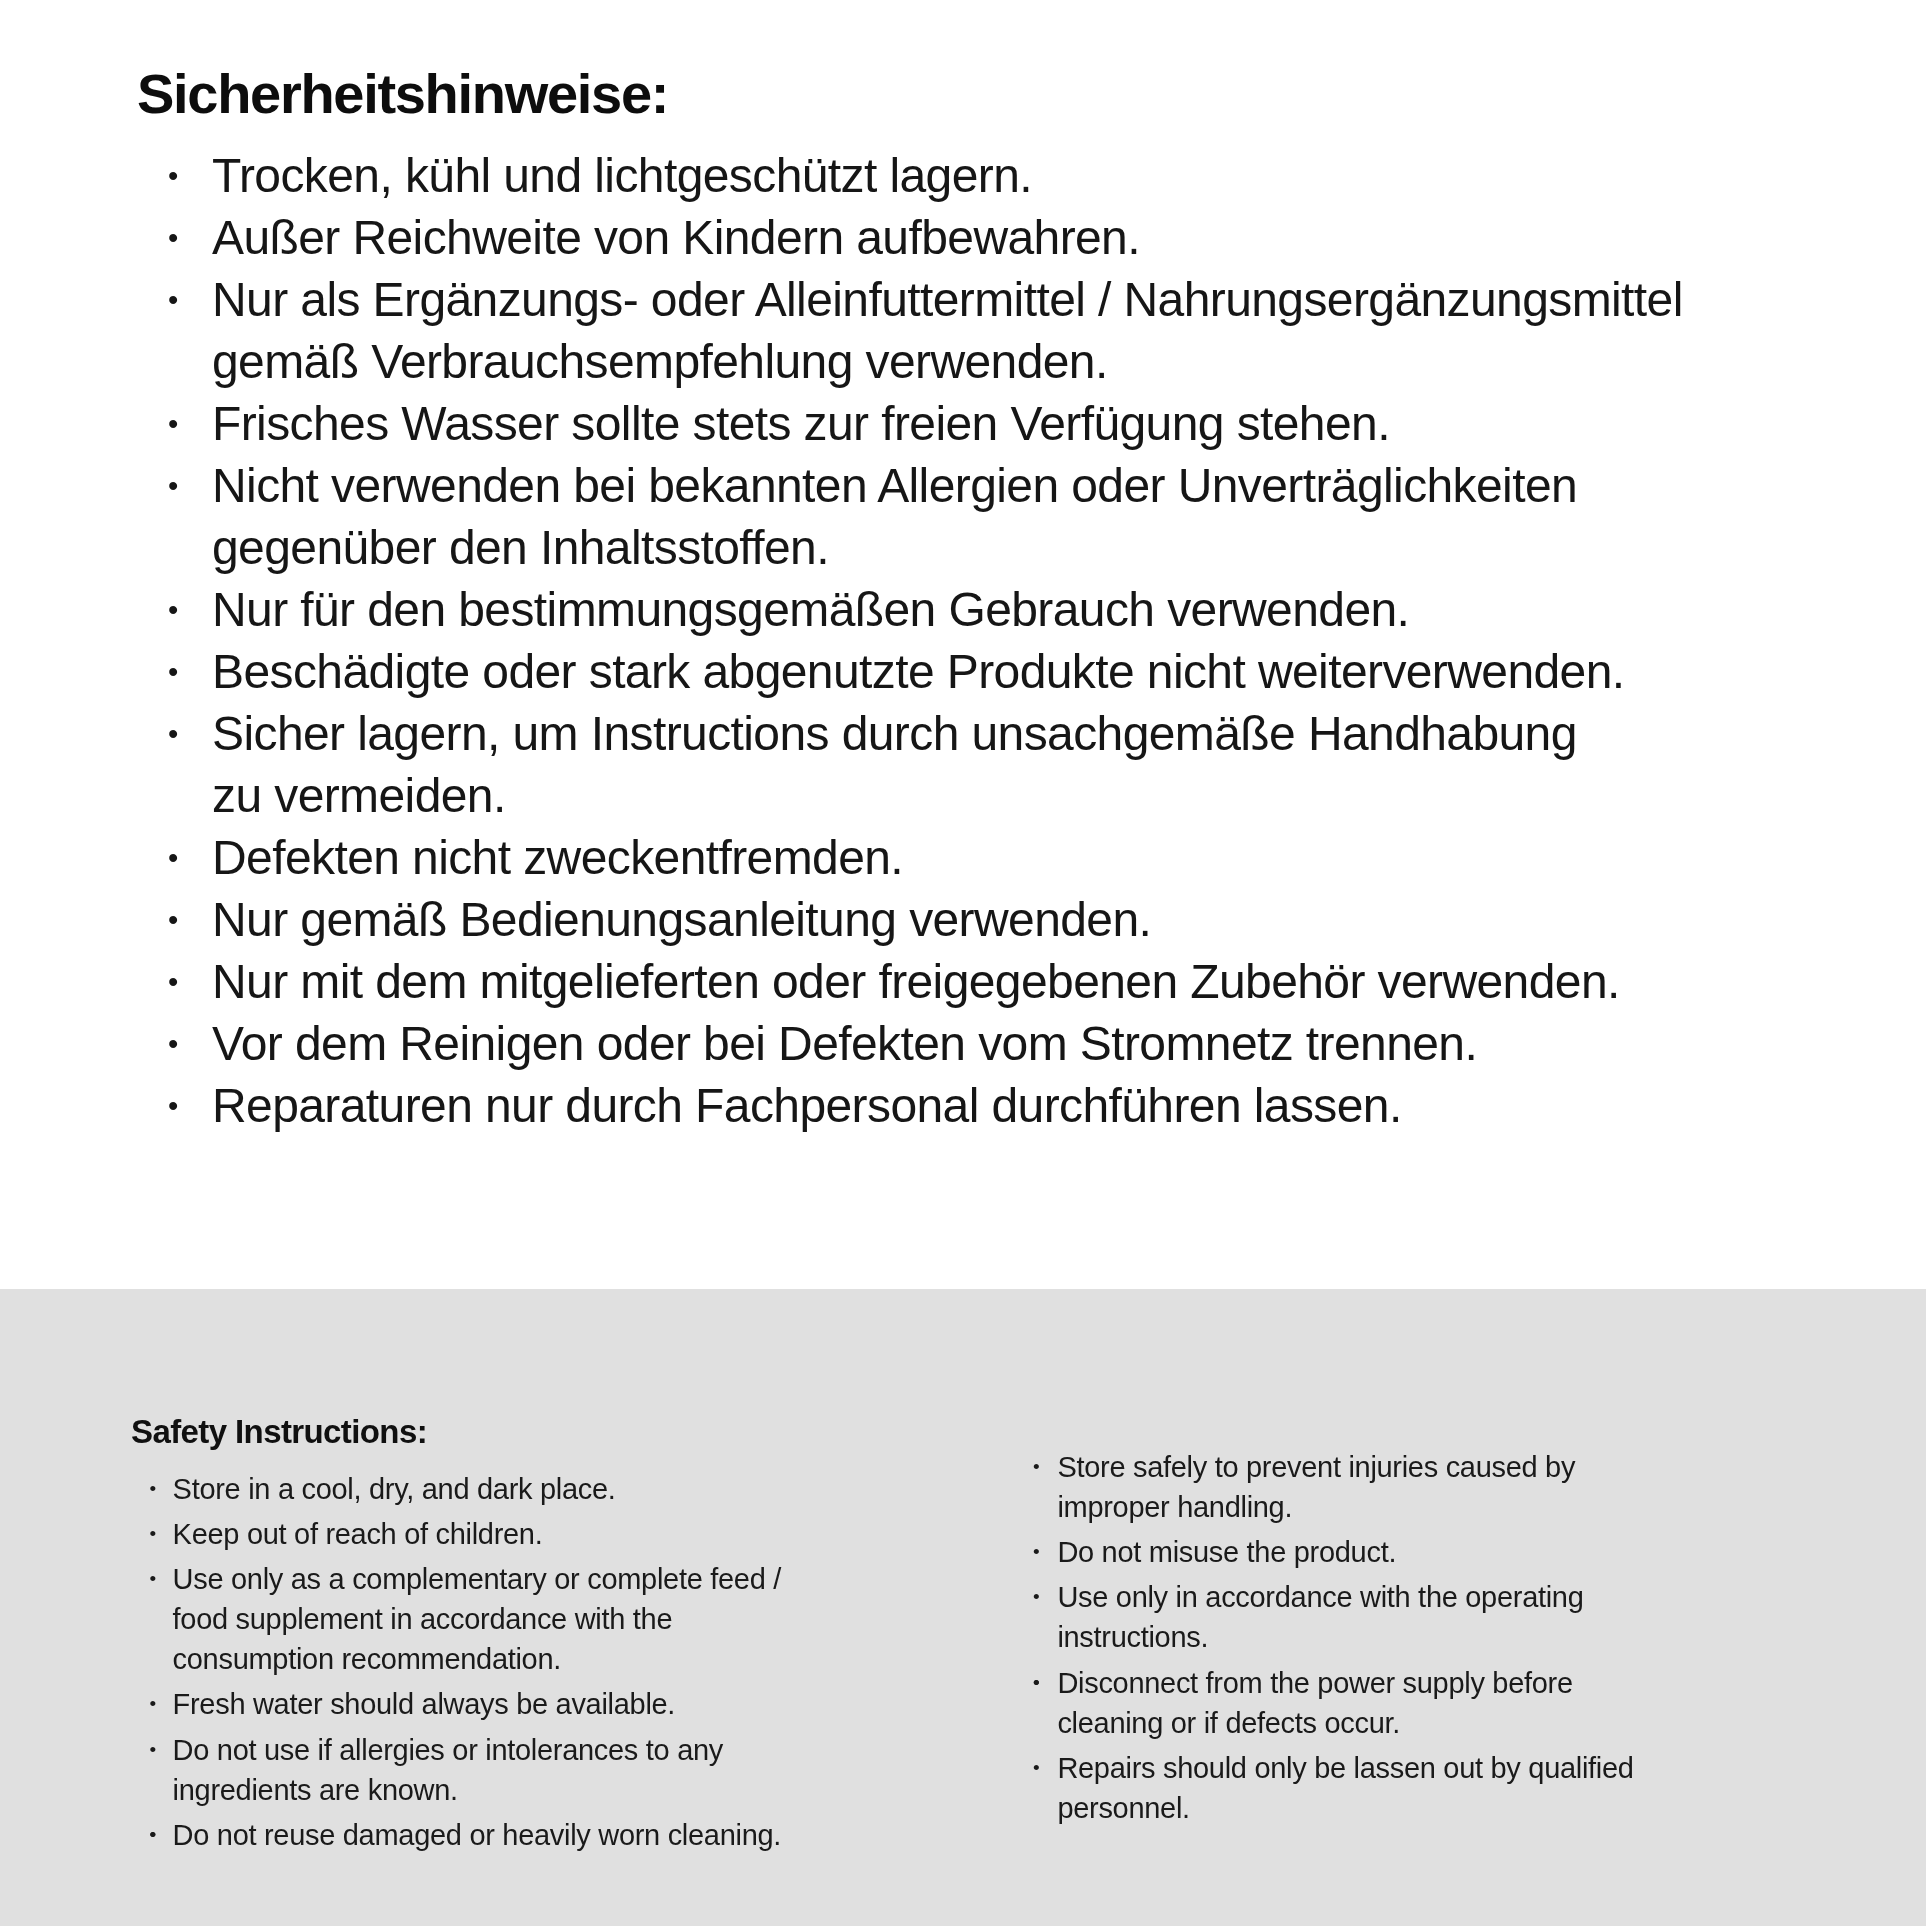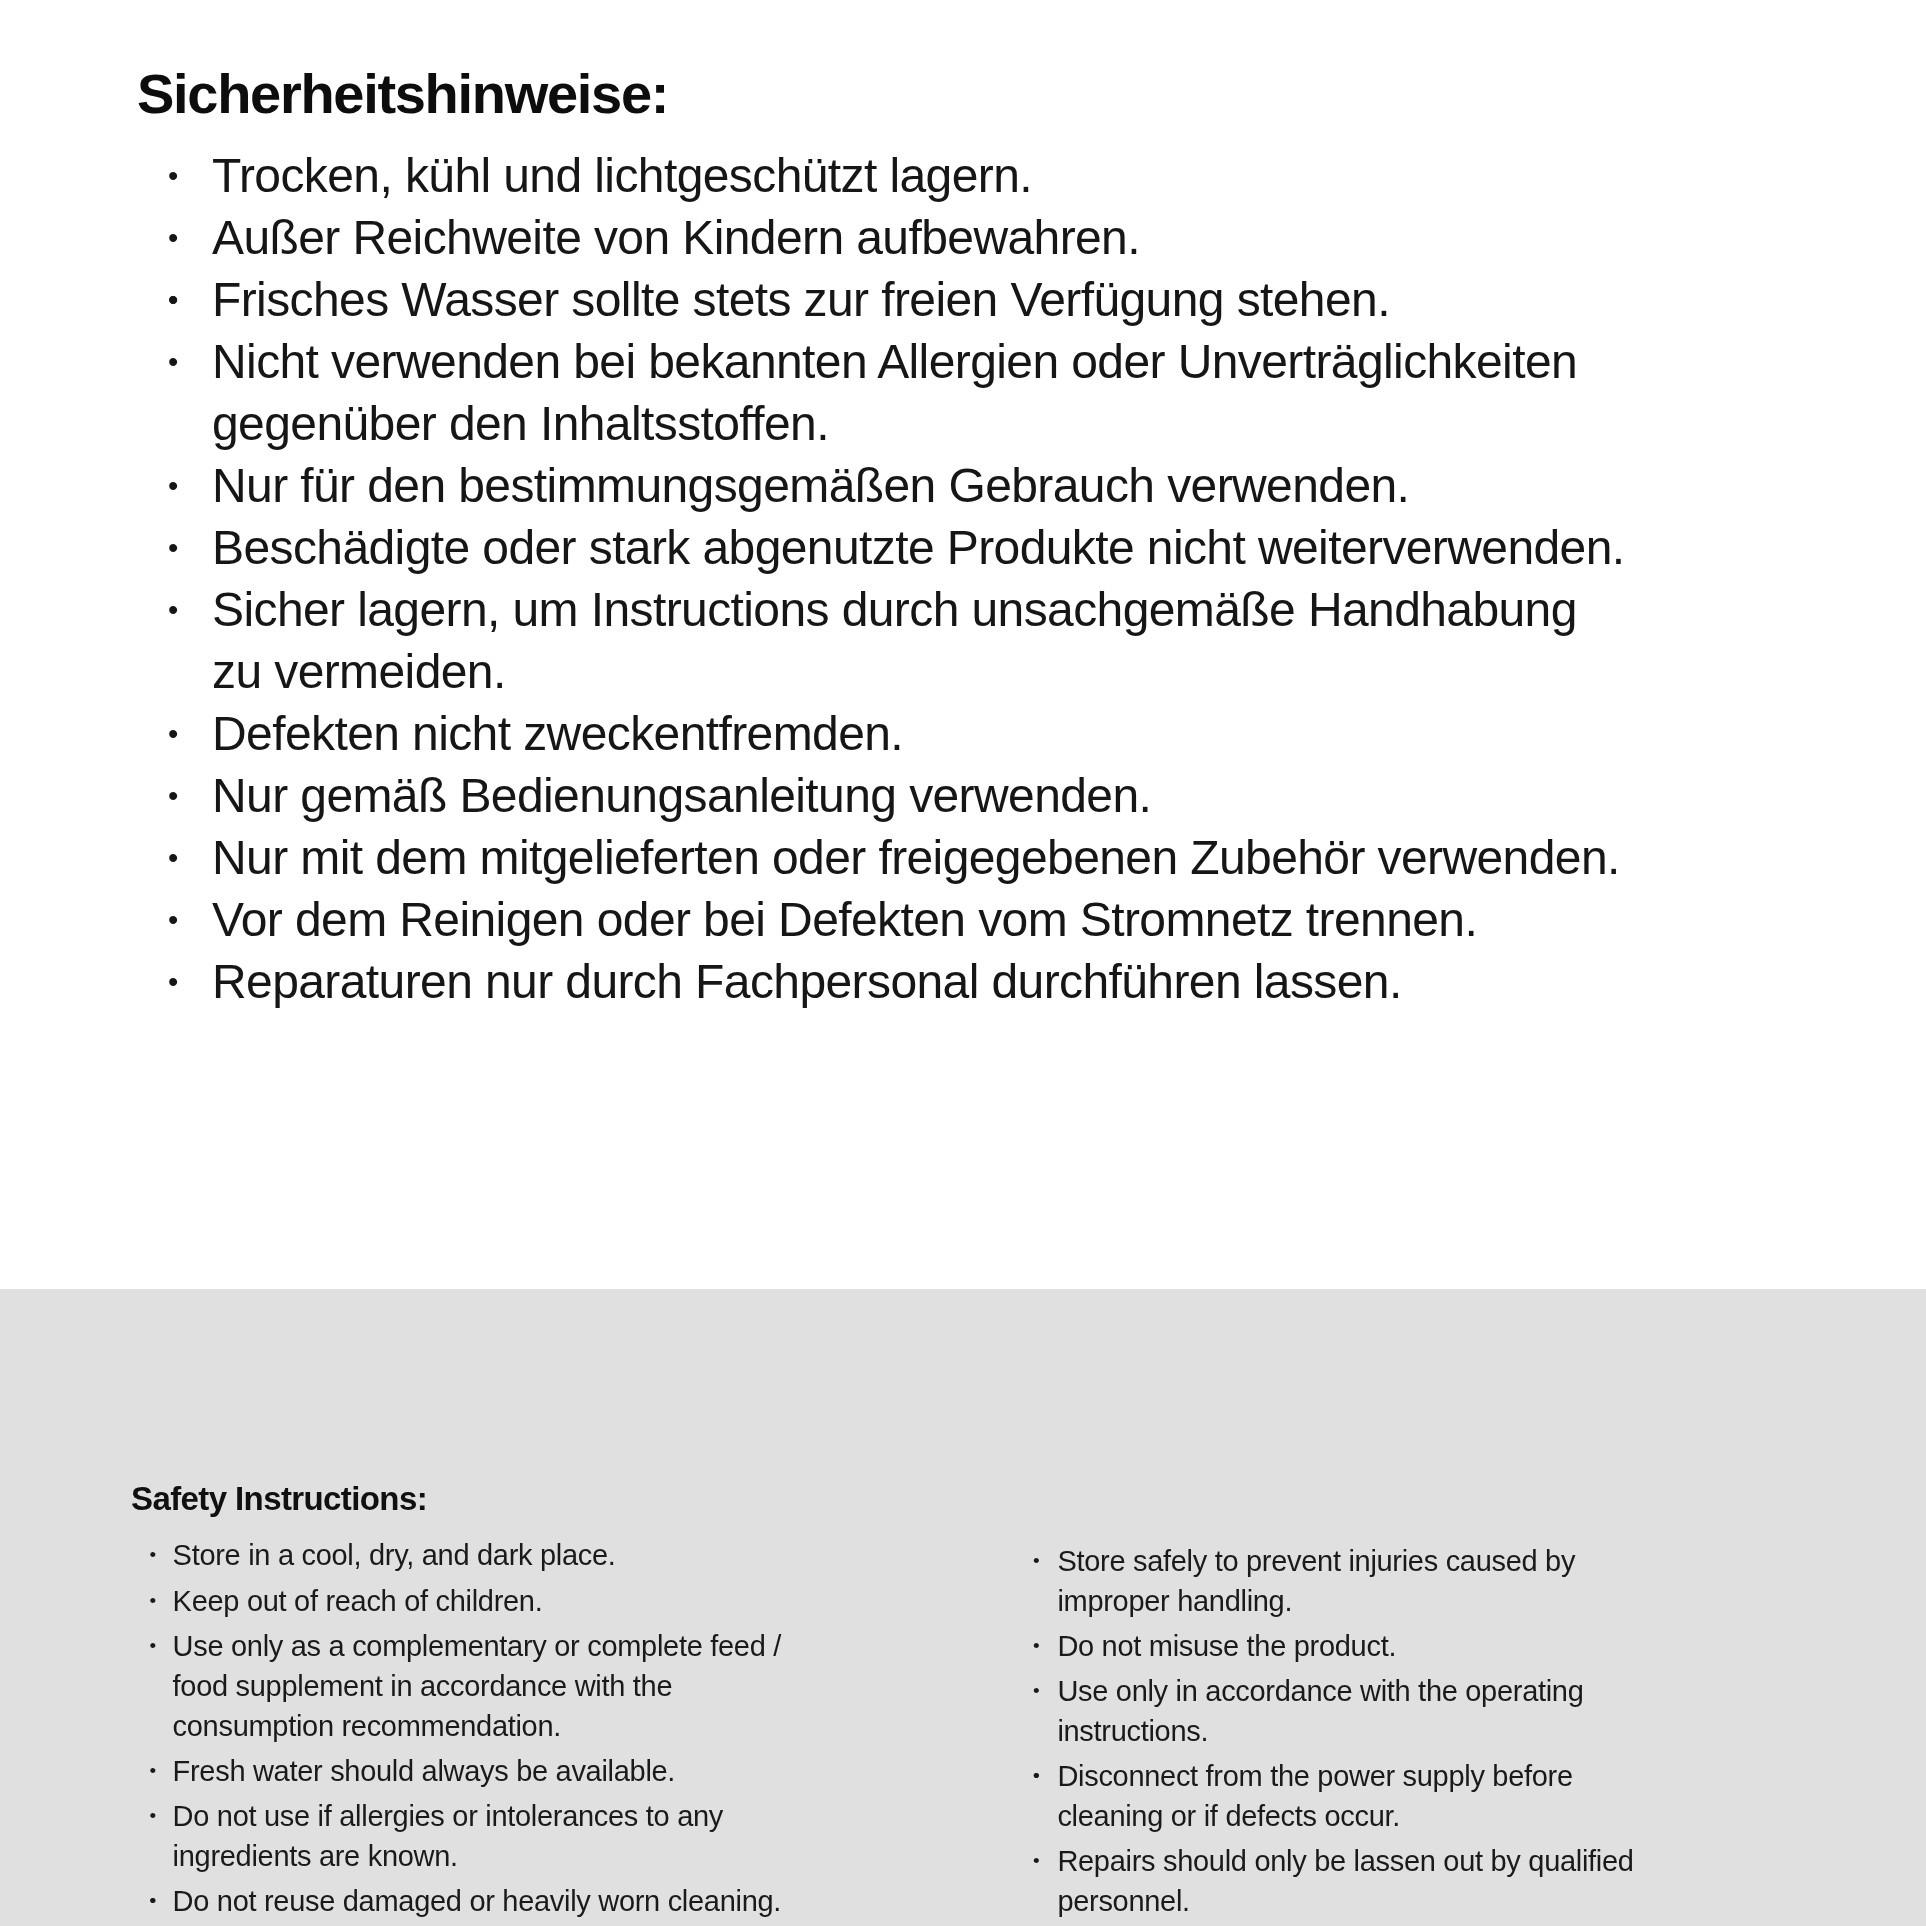--- a/index.html
+++ b/index.html
@@ -47,21 +47,21 @@
   .t{white-space:pre-line;display:inline-block;vertical-align:top;}
 
   
   .en-section{
     box-sizing:border-box;
     position:absolute;
     left:0;top:1289px;right:0;bottom:0;
     background:#e0e0e0;
     padding:56px 90px 0 131px;
     display:flex;
-    align-items:flex-end;
+    align-items:center;
   }
   .en-col-left{width:860px;flex:0 0 auto;}
   .en-col-right{width:828px;flex:0 0 auto;margin-left:42px;}
   .en-title{
     margin:0;
     font-size:33px;
     font-weight:bold;
     letter-spacing:-0.6px;
     line-height:1.25;
     color:#101010;
@@ -90,21 +90,22 @@
 </head>
 <body>
 
 <div class="page">
 
   <div class="de-section">
     <h1 class="de-title">Sicherheitshinweise:</h1>
     <ul class="de-list">
       <li><span class="b">•</span><span class="t">Trocken, kühl und lichtgeschützt lagern.</span></li>
       <li><span class="b">•</span><span class="t">Außer Reichweite von Kindern aufbewahren.</span></li>
-      <li><span class="b">•</span></li>
+      <li><span class="b">•</span><span class="t">Nur als Ergänzungs- oder Alleinfuttermittel / Nahrungsergänzungsmittel
+gemäß Verbrauchsempfehlung verwenden.</span></li>
       <li><span class="b">•</span><span class="t">Frisches Wasser sollte stets zur freien Verfügung stehen.</span></li>
       <li><span class="b">•</span><span class="t">Nicht verwenden bei bekannten Allergien oder Unverträglichkeiten
 gegenüber den Inhaltsstoffen.</span></li>
       <li><span class="b">•</span><span class="t">Nur für den bestimmungsgemäßen Gebrauch verwenden.</span></li>
       <li><span class="b">•</span><span class="t">Beschädigte oder stark abgenutzte Produkte nicht weiterverwenden.</span></li>
       <li><span class="b">•</span><span class="t">Sicher lagern, um Instructions durch unsachgemäße Handhabung
 zu vermeiden.</span></li>
       <li><span class="b">•</span><span class="t">Defekten nicht zweckentfremden.</span></li>
       <li><span class="b">•</span><span class="t">Nur gemäß Bedienungsanleitung verwenden.</span></li>
       <li><span class="b">•</span><span class="t">Nur mit dem mitgelieferten oder freigegebenen Zubehör verwenden.</span></li>

